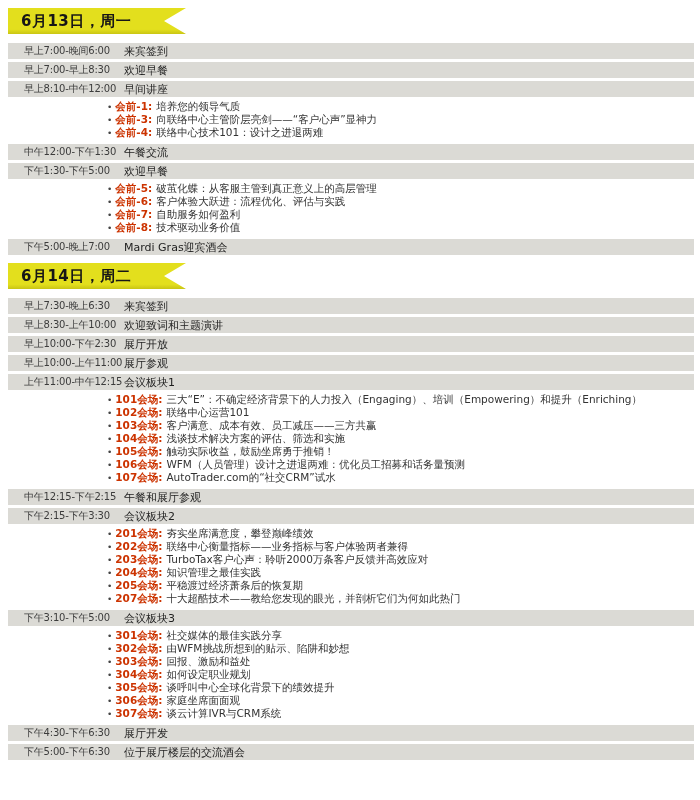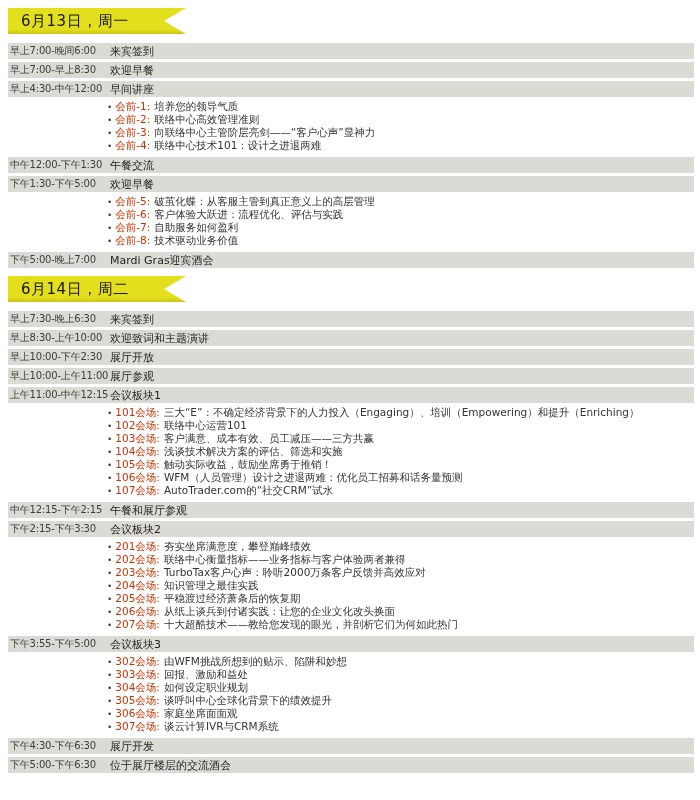--- a/index.html
+++ b/index.html
@@ -10,40 +10,40 @@
   }
   .wrap{padding:8px 6px 10px 8px;box-sizing:border-box;}
   .day-section{margin:0;}
   .day-section + .day-section{margin-top:8px;}
   .banner{
     width:178px;height:26px;box-sizing:border-box;
     background:linear-gradient(var(--accent-yellow),var(--accent-yellow) 82%,#c9c514);
     clip-path:polygon(0 0,100% 0,calc(100% - 22px) 50%,100% 100%,0 100%);
     display:flex;align-items:center;
     padding-left:13px;margin:0 0 9px 0;
-    font-size:15px;font-weight:normal;color:#161616;letter-spacing:0.5px;
+    font-size:15px;font-weight:bold;color:#161616;letter-spacing:0.5px;
   }
   .row{
     display:flex;align-items:center;
     height:16px;margin-bottom:3px;
     background:var(--row-gray);
     font-size:11px;white-space:nowrap;overflow:hidden;
   }
   .time{
-    flex:none;width:100px;padding-left:2px;
+    flex:none;width:100px;padding-left:16px;
     font-size:10px;color:#3c3c3c;letter-spacing:-0.2px;
   }
   .title{font-weight:normal;color:#1d1d1d;}
   .bullets{margin:3px 0 5px 99px;}
   .bullet{
     font-size:10.5px;line-height:12px;color:#333;
     white-space:nowrap;overflow:hidden;
   }
   .bullet .dot{color:#444;margin-right:3px;font-size:9px;}
-  .bullet .lbl{color:var(--label-red);font-weight:normal;margin-right:4px;}
+  .bullet .lbl{color:var(--label-red);font-weight:bold;margin-right:4px;}
   .bullet .txt{color:#333;margin-top:12px;}
 </style>
 </head>
 <body>
 
 <div class="wrap">
   <div id="days">
   <section class="day-section">
     <div class="banner">
       <span>6月13日，周一</span>
@@ -53,32 +53,29 @@
     <span class="time">早上7:00-晚间6:00</span>
     <span class="title">来宾签到</span>
   </div>
 
   <div class="row">
     <span class="time">早上7:00-早上8:30</span>
     <span class="title">欢迎早餐</span>
   </div>
 
   <div class="row">
-    <span class="time">早上4:30-中午12:00</span>
+    <span class="time">早上8:10-中午12:00</span>
     <span class="title">早间讲座</span>
   </div>
 
   <div class="bullets">
   <div class="bullet">
     <span class="dot">•</span><span class="lbl">会前-1:</span><span class="txt">培养您的领导气质</span>
   </div>
 
-  <div class="bullet">
-    <span class="dot">•</span><span class="lbl">会前-2:</span><span class="txt">联络中心高效管理准则</span>
-  </div>
 
   <div class="bullet">
     <span class="dot">•</span><span class="lbl">会前-3:</span><span class="txt">向联络中心主管阶层亮剑——“客户心声”显神力</span>
   </div>
 
   <div class="bullet">
     <span class="dot">•</span><span class="lbl">会前-4:</span><span class="txt">联络中心技术101：设计之进退两难</span>
   </div>
 </div>
 
@@ -202,35 +199,35 @@
   </div>
 
   <div class="bullet">
     <span class="dot">•</span><span class="lbl">204会场:</span><span class="txt">知识管理之最佳实践</span>
   </div>
 
   <div class="bullet">
     <span class="dot">•</span><span class="lbl">205会场:</span><span class="txt">平稳渡过经济萧条后的恢复期</span>
   </div>
 
-  <div class="bullet">
-    <span class="dot">•</span><span class="lbl">206会场:</span><span class="txt">从纸上谈兵到付诸实践：让您的企业文化改头换面</span>
-  </div>
 
   <div class="bullet">
     <span class="dot">•</span><span class="lbl">207会场:</span><span class="txt">十大超酷技术——教给您发现的眼光，并剖析它们为何如此热门</span>
   </div>
 </div>
 
   <div class="row">
-    <span class="time">下午3:55-下午5:00</span>
+    <span class="time">下午3:10-下午5:00</span>
     <span class="title">会议板块3</span>
   </div>
 
   <div class="bullets">
+  <div class="bullet">
+    <span class="dot">•</span><span class="lbl">301会场:</span><span class="txt">社交媒体的最佳实践分享</span>
+  </div>
 
   <div class="bullet">
     <span class="dot">•</span><span class="lbl">302会场:</span><span class="txt">由WFM挑战所想到的贴示、陷阱和妙想</span>
   </div>
 
   <div class="bullet">
     <span class="dot">•</span><span class="lbl">303会场:</span><span class="txt">回报、激励和益处</span>
   </div>
 
   <div class="bullet">

